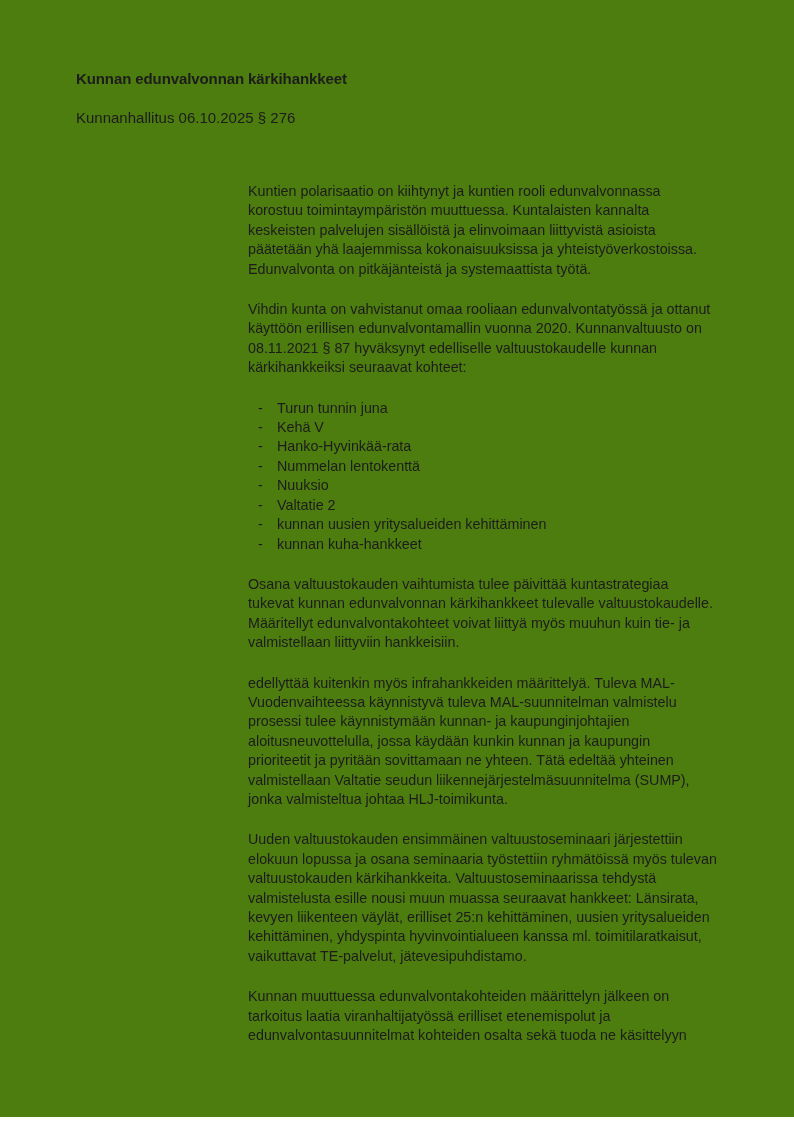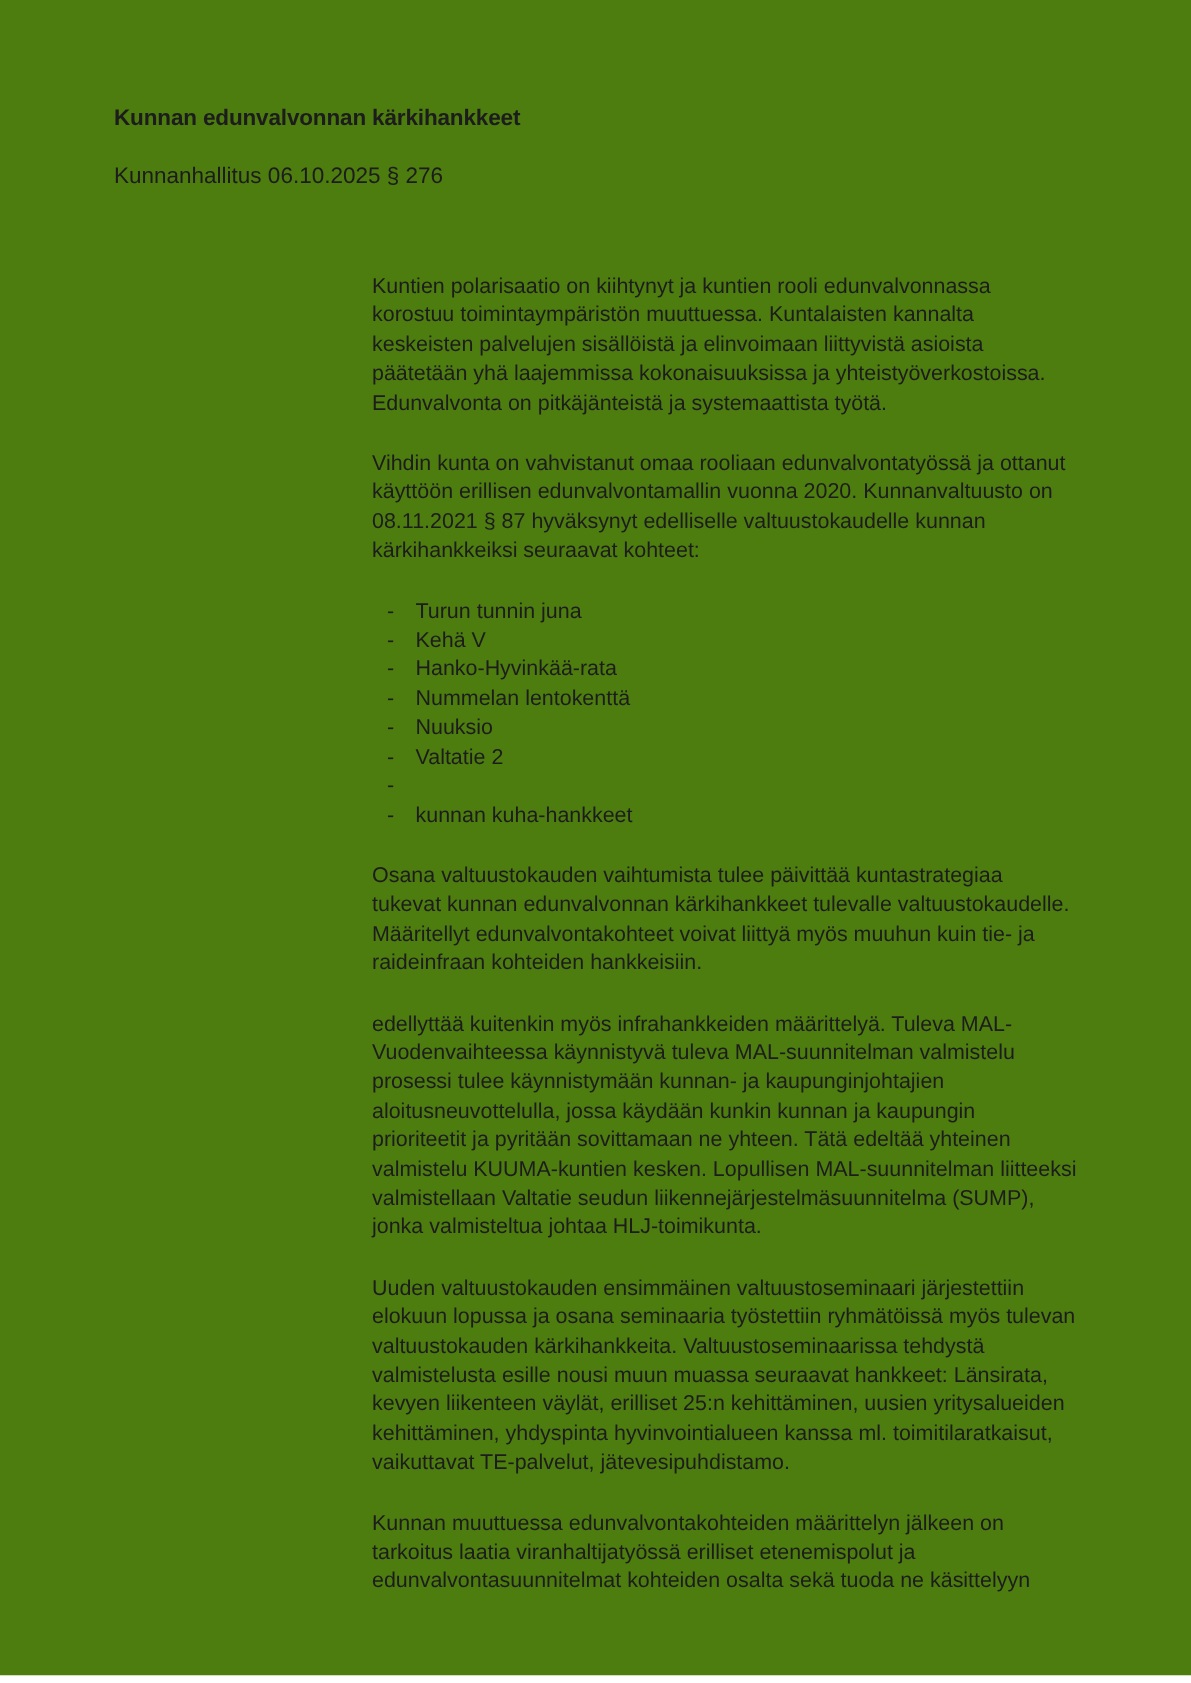--- a/index.html
+++ b/index.html
@@ -104,41 +104,41 @@
       <div class="bullet-row">
         <span class="dash">-</span>
         <span class="bullet-text">Nuuksio</span>
       </div>
       <div class="bullet-row">
         <span class="dash">-</span>
         <span class="bullet-text">Valtatie 2</span>
       </div>
       <div class="bullet-row">
         <span class="dash">-</span>
+        <span class="bullet-text">kunnan uusien yritysalueiden kehittäminen</span>
       </div>
       <div class="bullet-row">
         <span class="dash">-</span>
         <span class="bullet-text">kunnan kuha-hankkeet</span>
       </div>
     </div>
 
     <div class="para">
       <div class="line">Osana valtuustokauden vaihtumista tulee päivittää kuntastrategiaa</div>
       <div class="line">tukevat kunnan edunvalvonnan kärkihankkeet tulevalle valtuustokaudelle.</div>
       <div class="line">Määritellyt edunvalvontakohteet voivat liittyä myös muuhun kuin tie- ja</div>
-      <div class="line">raideinfraan kohteiden hankkeisiin.</div>
+      <div class="line">valmistellaan liittyviin hankkeisiin.</div>
     </div>
 
     <div class="para">
       <div class="line">edellyttää kuitenkin myös infrahankkeiden määrittelyä. Tuleva MAL-</div>
       <div class="line">Vuodenvaihteessa käynnistyvä tuleva MAL-suunnitelman valmistelu</div>
       <div class="line">prosessi tulee käynnistymään kunnan- ja kaupunginjohtajien</div>
       <div class="line">aloitusneuvottelulla, jossa käydään kunkin kunnan ja kaupungin</div>
       <div class="line">prioriteetit ja pyritään sovittamaan ne yhteen. Tätä edeltää yhteinen</div>
-      <div class="line">valmistelu KUUMA-kuntien kesken. Lopullisen MAL-suunnitelman liitteeksi</div>
       <div class="line">valmistellaan Valtatie seudun liikennejärjestelmäsuunnitelma (SUMP),</div>
       <div class="line">jonka valmisteltua johtaa HLJ-toimikunta.</div>
     </div>
 
     <div class="para">
       <div class="line">Uuden valtuustokauden ensimmäinen valtuustoseminaari järjestettiin</div>
       <div class="line">elokuun lopussa ja osana seminaaria työstettiin ryhmätöissä myös tulevan</div>
       <div class="line">valtuustokauden kärkihankkeita. Valtuustoseminaarissa tehdystä</div>
       <div class="line">valmistelusta esille nousi muun muassa seuraavat hankkeet: Länsirata,</div>
       <div class="line">kevyen liikenteen väylät, erilliset 25:n kehittäminen, uusien yritysalueiden</div>

